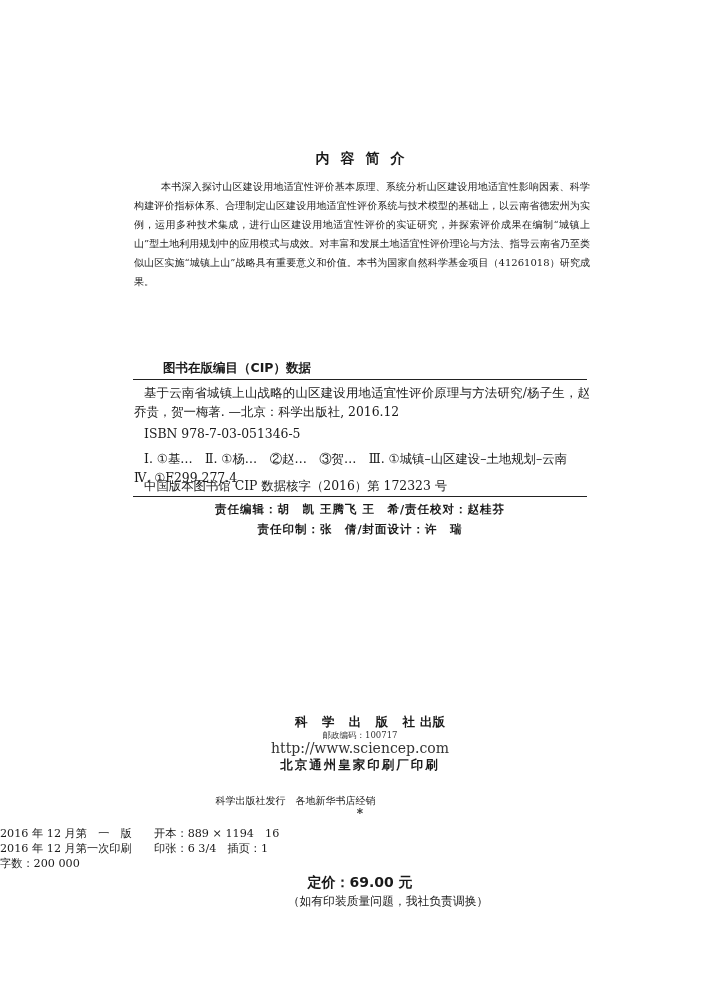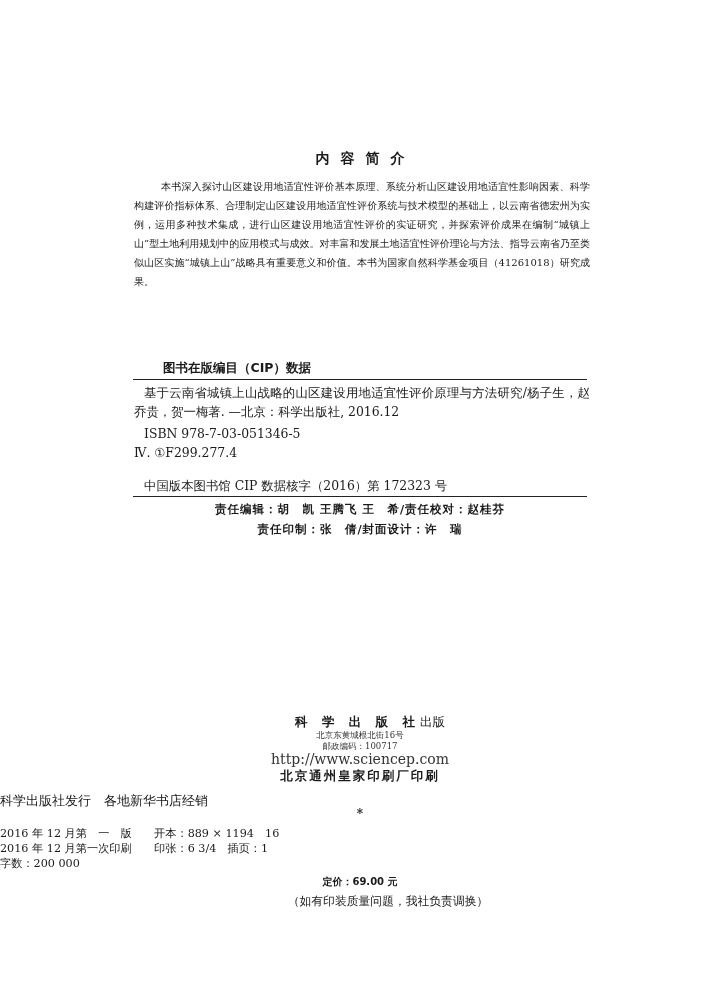--- a/index.html
+++ b/index.html
@@ -69,56 +69,56 @@
       letter-spacing: 1px;
     }
     .publisher {
       left: 0; width: 720px; top: 714px;
       text-align: center;
     }
     .pub-name {
       font-size: 12.5px; line-height: 16px; font-weight: bold;
       letter-spacing: 5px; padding-left: 20px;
     }
-    .pub-name .suffix { letter-spacing: 0; font-weight: normal; }
+    .pub-name .suffix { letter-spacing: 0; font-weight: bold; }
     .pub-small {
       font-size: 8.5px; line-height: 11px; color: #333;
     }
     .pub-url {
       font-size: 14px; line-height: 14px; color: #333;
     }
     .pub-printer {
       font-size: 12.5px; line-height: 18px; font-weight: bold; letter-spacing: 2px;
       margin-top: 1px;
     }
     .distribution {
       left: 0; width: 591px; top: 793px;
-      text-align: left;
-      font-size: 13px;
+      text-align: center;
+      font-size: 10px;
       line-height: 16px;
     }
     .asterisk {
       left: 0; width: 720px; top: 807px;
       text-align: center;
       font-size: 12px;
       line-height: 14px;
       font-weight: bold;
     }
     .specs {
       left: 0; width: 720px; top: 826px;
       font-size: 11.2px;
       line-height: 15px;
     }
     .specs .row { text-align: left; white-space: pre; }
     .price {
       left: 0; width: 720px; top: 874px;
       text-align: center;
       font-family: "DejaVu Sans", sans-serif;
       font-weight: bold;
-      font-size: 10px;
+      font-size: 14px;
       line-height: 16px;
     }
     .notice {
       left: 0; width: 720px; top: 893px;
       text-align: center;
       font-size: 11.8px;
       line-height: 16px;
       padding-left: 28px;
     }
   </style>
@@ -130,34 +130,34 @@
 <div class="abs summary">
   <p>本书深入探讨山区建设用地适宜性评价基本原理、系统分析山区建设用地适宜性影响因素、科学构建评价指标体系、合理制定山区建设用地适宜性评价系统与技术模型的基础上，以云南省德宏州为实例，运用多种技术集成，进行山区建设用地适宜性评价的实证研究，并探索评价成果在编制“城镇上山”型土地利用规划中的应用模式与成效。对丰富和发展土地适宜性评价理论与方法、指导云南省乃至类似山区实施“城镇上山”战略具有重要意义和价值。本书为国家自然科学基金项目（41261018）研究成果。</p>
 </div>
 
 <div class="abs cip-heading">图书在版编目（CIP）数据</div>
 <div class="abs rule" style="top:379px;"></div>
 
 <div class="abs cip-body">
   <p class="para">基于云南省城镇上山战略的山区建设用地适宜性评价原理与方法研究/杨子生，赵乔贵，贺一梅著. —北京：科学出版社, 2016.12</p>
   <p class="line" style="margin-top:3px;">ISBN 978-7-03-051346-5</p>
+  <p class="line classline">Ⅰ. ①基…　Ⅱ. ①杨…　②赵…　③贺…　Ⅲ. ①城镇–山区建设–土地规划–云南</p>
   <p class="line noindent">Ⅳ. ①F299.277.4</p>
 </div>
 
 <div class="abs cip-number">中国版本图书馆 CIP 数据核字（2016）第 172323 号</div>
 <div class="abs rule" style="top:496px;"></div>
 
 <div class="abs credits" style="top:501px;">责任编辑：胡　凯 王腾飞 王　希/责任校对：赵桂芬</div>
 <div class="abs credits" style="top:521px;">责任印制：张　倩/封面设计：许　瑞</div>
 
 <div class="abs publisher">
   <div class="pub-name">
     <span>科 学 出 版 社</span><span class="suffix">出版</span>
   </div>
-  <div class="pub-small">北京东黄城根北街16号</div>
   <div class="pub-small">邮政编码：100717</div>
   <div class="pub-url">http://www.sciencep.com</div>
   <div class="pub-printer">北京通州皇家印刷厂印刷</div>
 </div>
 
 <div class="abs distribution">科学出版社发行　各地新华书店经销</div>
 <div class="abs asterisk">*</div>
 
 <div class="abs specs">
   <div class="row">2016 年 12 月第　一　版　　开本：889 × 1194　16</div>

